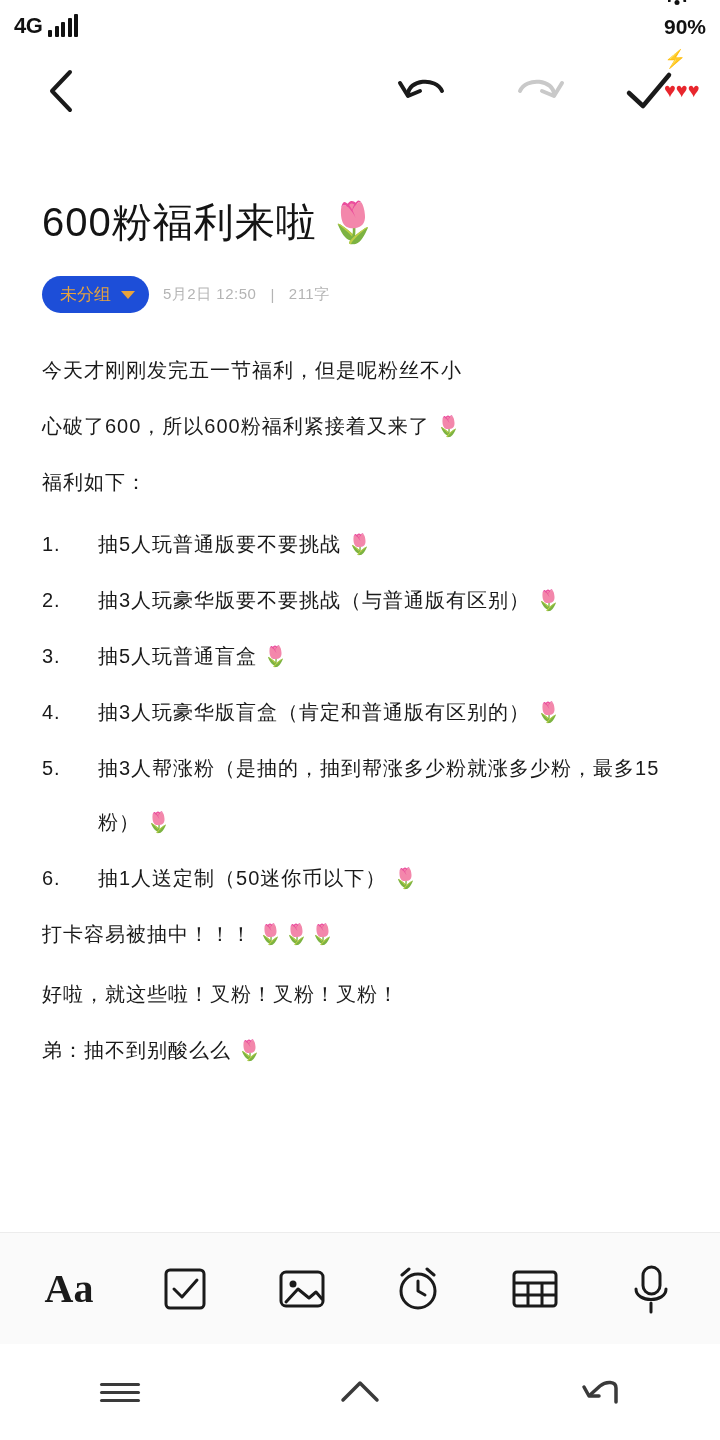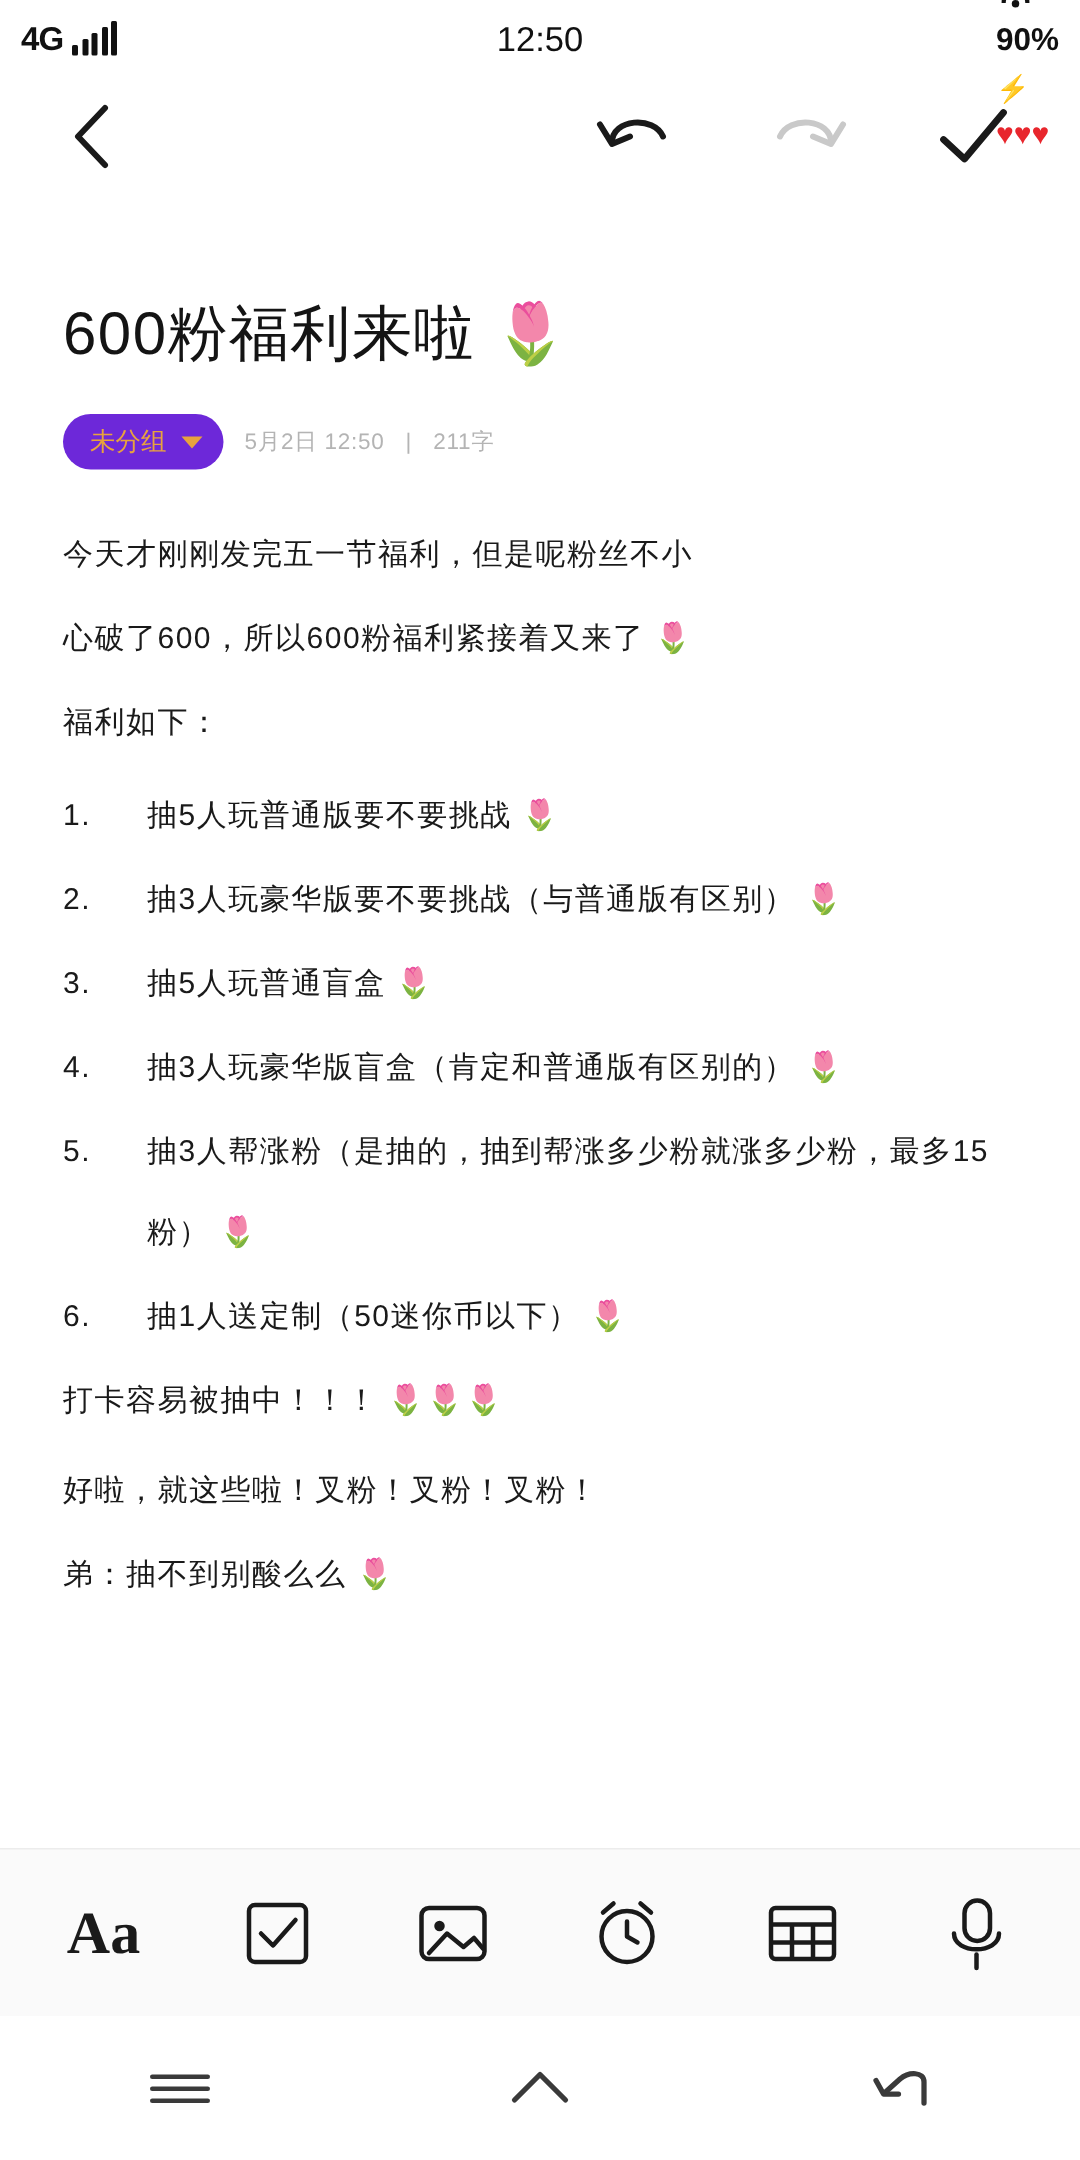--- a/index.html
+++ b/index.html
@@ -115,21 +115,21 @@
   .meta-row {
     margin-top: 26px;
     display: flex;
     align-items: center;
     gap: 14px;
   }
   .folder-chip {
     display: flex;
     align-items: center;
     gap: 8px;
-    background: #6d28d9;
+    background: #1d4ed8;
     color: #e8a33d;
     border-radius: 24px;
     padding: 7px 14px 7px 18px;
     font-size: 17px;
   }
   .chev {
     width: 0; height: 0;
     border-left: 7px solid transparent;
     border-right: 7px solid transparent;
     border-top: 8px solid #e8a33d;
@@ -231,21 +231,20 @@
   <div class="status-left">
     <span class="net-label">4G</span>
     <span class="signal-bars">
         <i></i>
         <i></i>
         <i></i>
         <i></i>
         <i></i>
       </span>
   </div>
-  <div class="status-clock">12:50</div>
   <div class="status-right">
     <span class="hd-label">HD</span>
     <span class="wifi-icon">
       <span class="w1"></span>
         <span class="w2"></span>
         <span class="w3"></span>
     </span>
     <span class="batt-pct">90%</span>
     <span class="bolt">⚡</span>
     <span class="hearts">♥♥♥</span>

